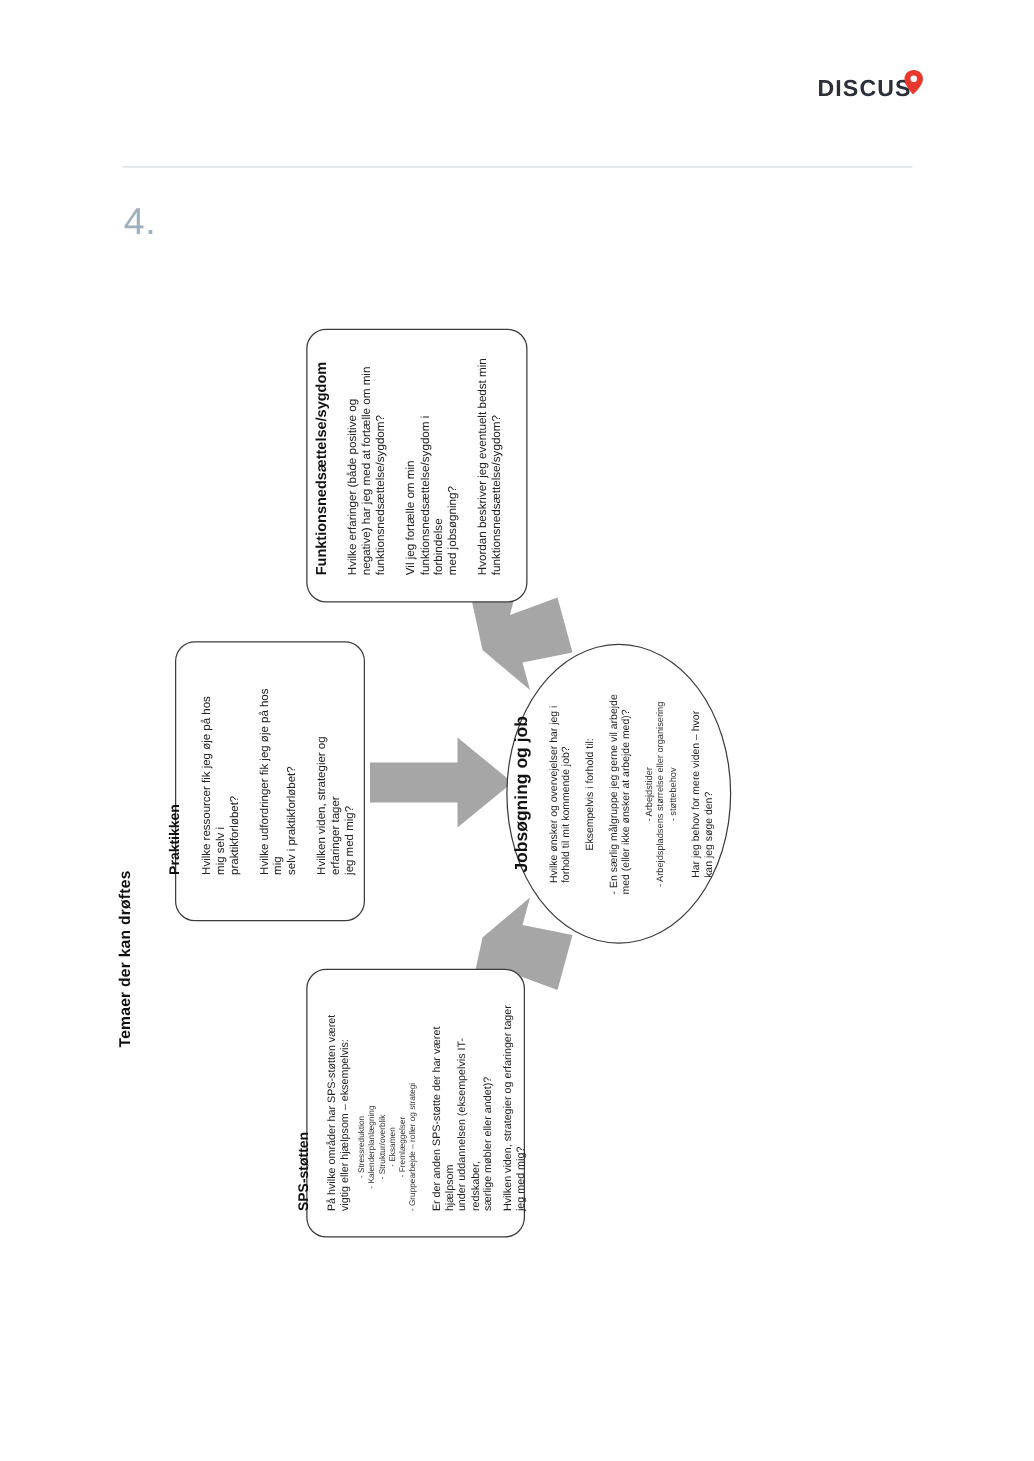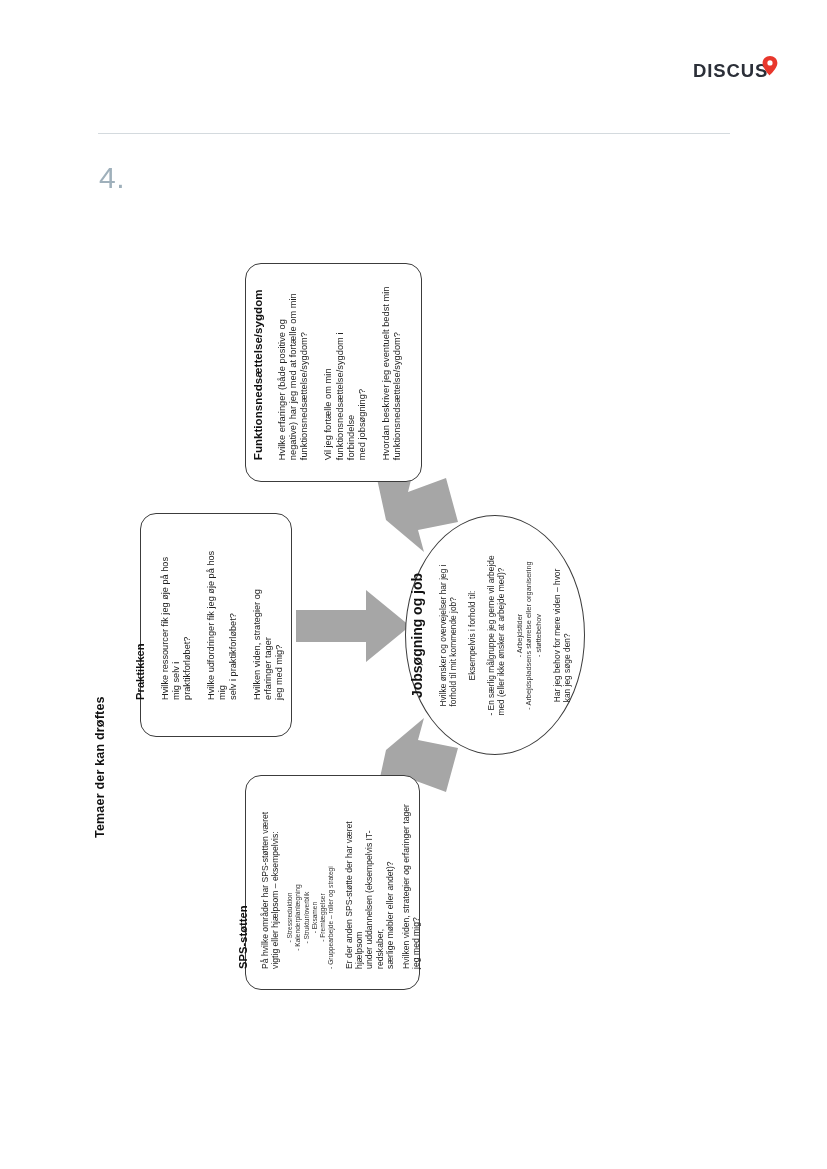--- a/index.html
+++ b/index.html
@@ -6,21 +6,21 @@
   html,body{margin:0;padding:0;background:#ffffff;}
   body{
     width:827px;height:1169px;position:relative;overflow:hidden;
     font-family:"Liberation Sans","DejaVu Sans",sans-serif;
     color:#1b1b1b;
     -webkit-font-smoothing:antialiased;
   }
   .page{position:absolute;inset:0;background:#fff;}
 
   
-  .logo{position:absolute;left:654px;top:56px;width:90px;height:34px;margin-left:39px;}
+  .logo{position:absolute;left:654px;top:56px;width:90px;height:34px;}
   .logo-word{
     position:absolute;left:0;top:6px;
     font-size:18.5px;font-weight:700;letter-spacing:0.9px;
     color:#2b2f38;line-height:1;
   }
   .logo-pin{position:absolute;left:69px;top:0px;width:16px;height:20px;}
 
   .hrule{
     position:absolute;left:98px;top:133px;width:632px;height:1px;
     background:#d4dade;

